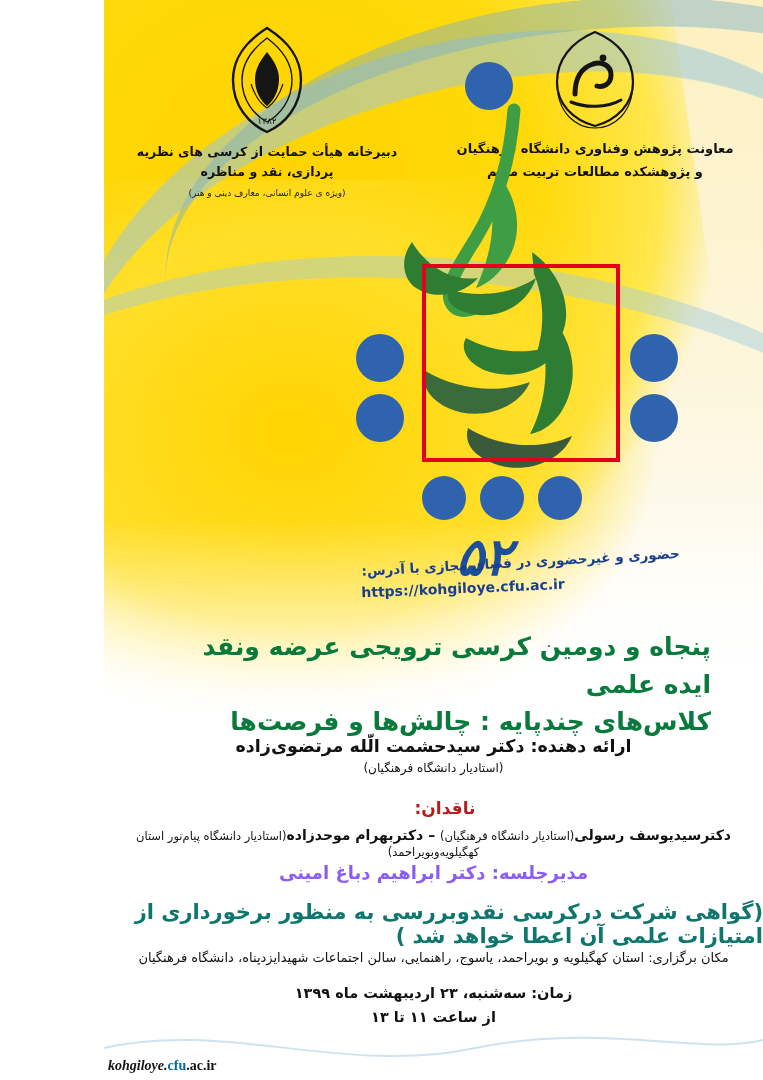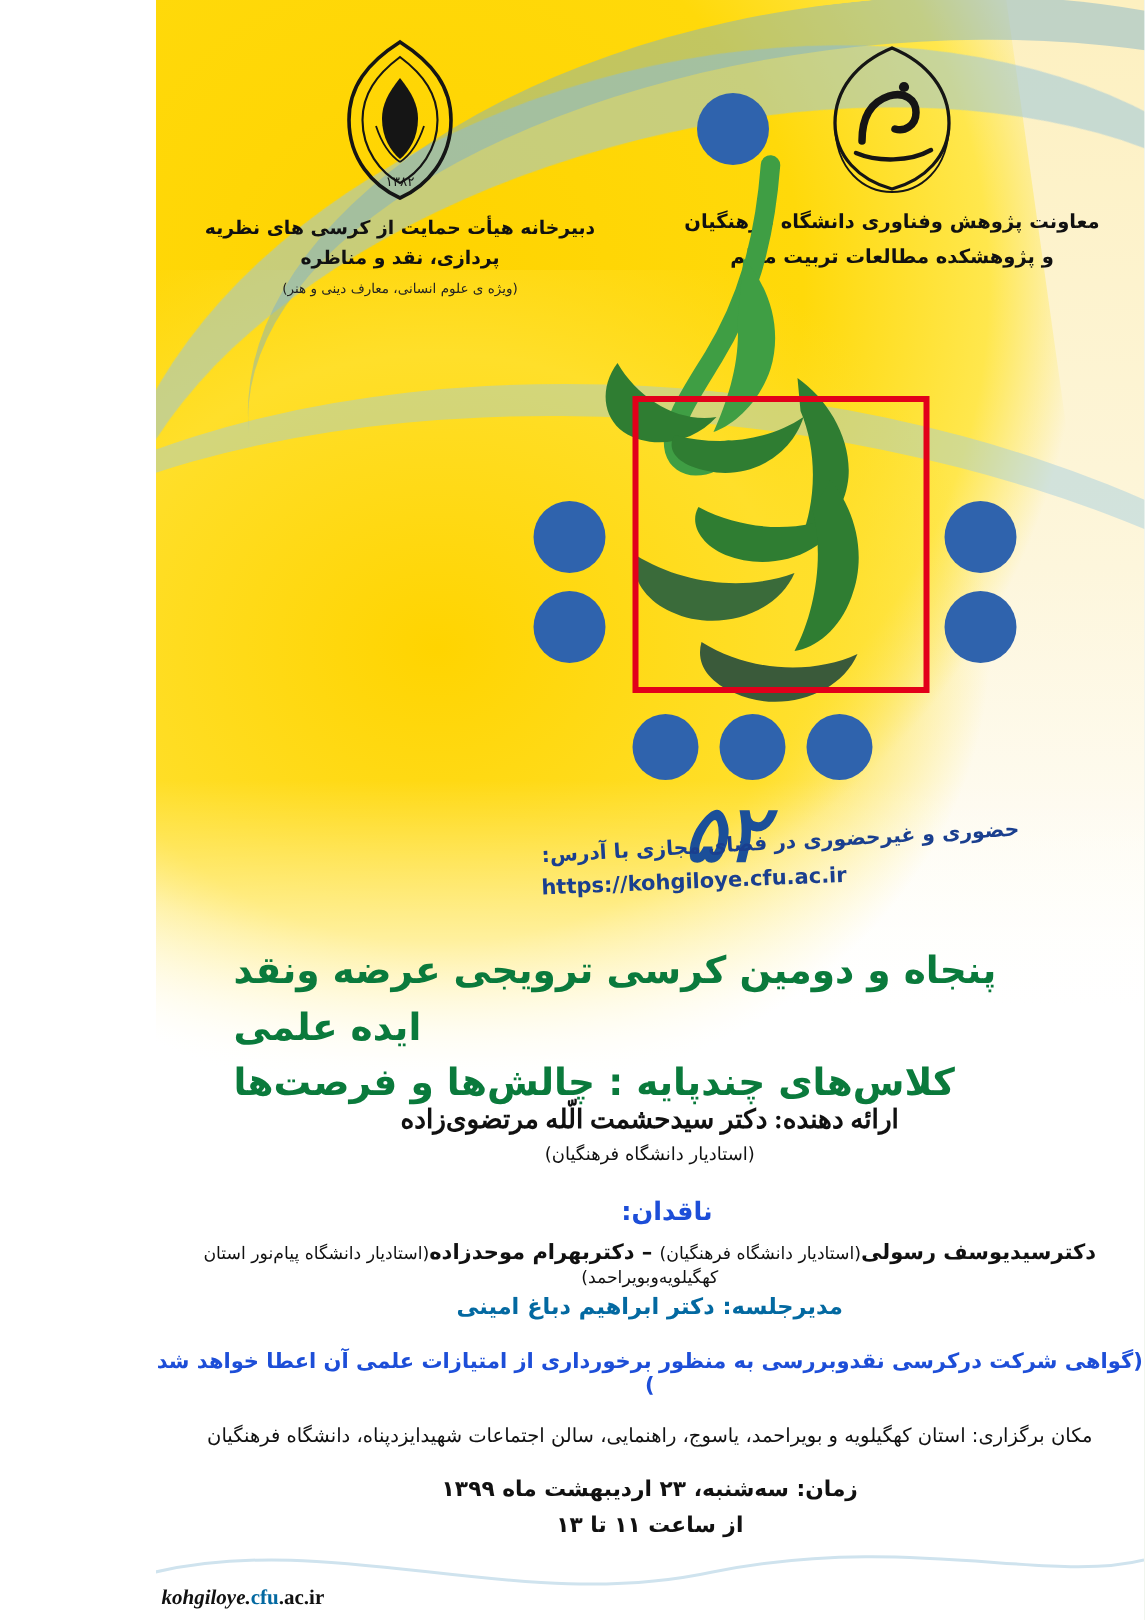--- a/index.html
+++ b/index.html
@@ -189,21 +189,21 @@
     text-decoration: none;
     display: block;
   }
 
   
   .title-main {
     position: absolute;
     left: 0;
     right: 0;
     top: 628px;
-    text-align: left;
+    text-align: right;
     color: #0a7a3c;
     font-size: 25px;
     font-weight: bold;
     line-height: 1.5;
     padding: 0 52px;
     box-sizing: border-box;
   }
   .title-main .l2 {
     display: block;
   }
@@ -212,73 +212,71 @@
     position: absolute;
     left: 0;
     right: 0;
     top: 736px;
     text-align: center;
   }
   .speaker-line {
     font-size: 17.5px;
     font-weight: bold;
     color: #111;
-    font-family: Liberation Serif, serif;
   }
   .speaker-affil {
     font-size: 12px;
     color: #111;
     margin-top: 5px;
   }
 
   .critics-block {
     position: absolute;
     left: 0;
     right: 0;
     top: 798px;
     text-align: center;
   }
   .critics-heading {
     font-size: 17px;
     font-weight: bold;
-    color: #1d4ed8;
+    color: #b91c1c;
     padding-left: 23px;
   }
   .critics-names {
     font-size: 14px;
     font-weight: bold;
     color: #111;
     margin-top: 9px;
     padding: 0 6px;
   }
   .critics-names .affil {
     font-size: 11.5px;
     font-weight: normal;
   }
 
   .chair-block {
     position: absolute;
     left: 0;
     right: 0;
     top: 862px;
     text-align: center;
-    font-size: 15px;
-    font-weight: bold;
-    color: #0369a1;
+    font-size: 18px;
+    font-weight: bold;
+    color: #8b5cf6;
   }
 
   .cert-note {
     position: absolute;
     left: 0;
     right: 0;
     top: 900px;
-    text-align: center;
-    font-size: 14px;
-    font-weight: bold;
-    color: #1d4ed8;
+    font-size: 21px;
+    font-weight: bold;
+    color: #0f766e;
   }
 
   .venue-line {
     position: absolute;
     left: 0;
     right: 0;
     top: 950px;
     text-align: center;
     font-size: 13px;
     color: #111;

